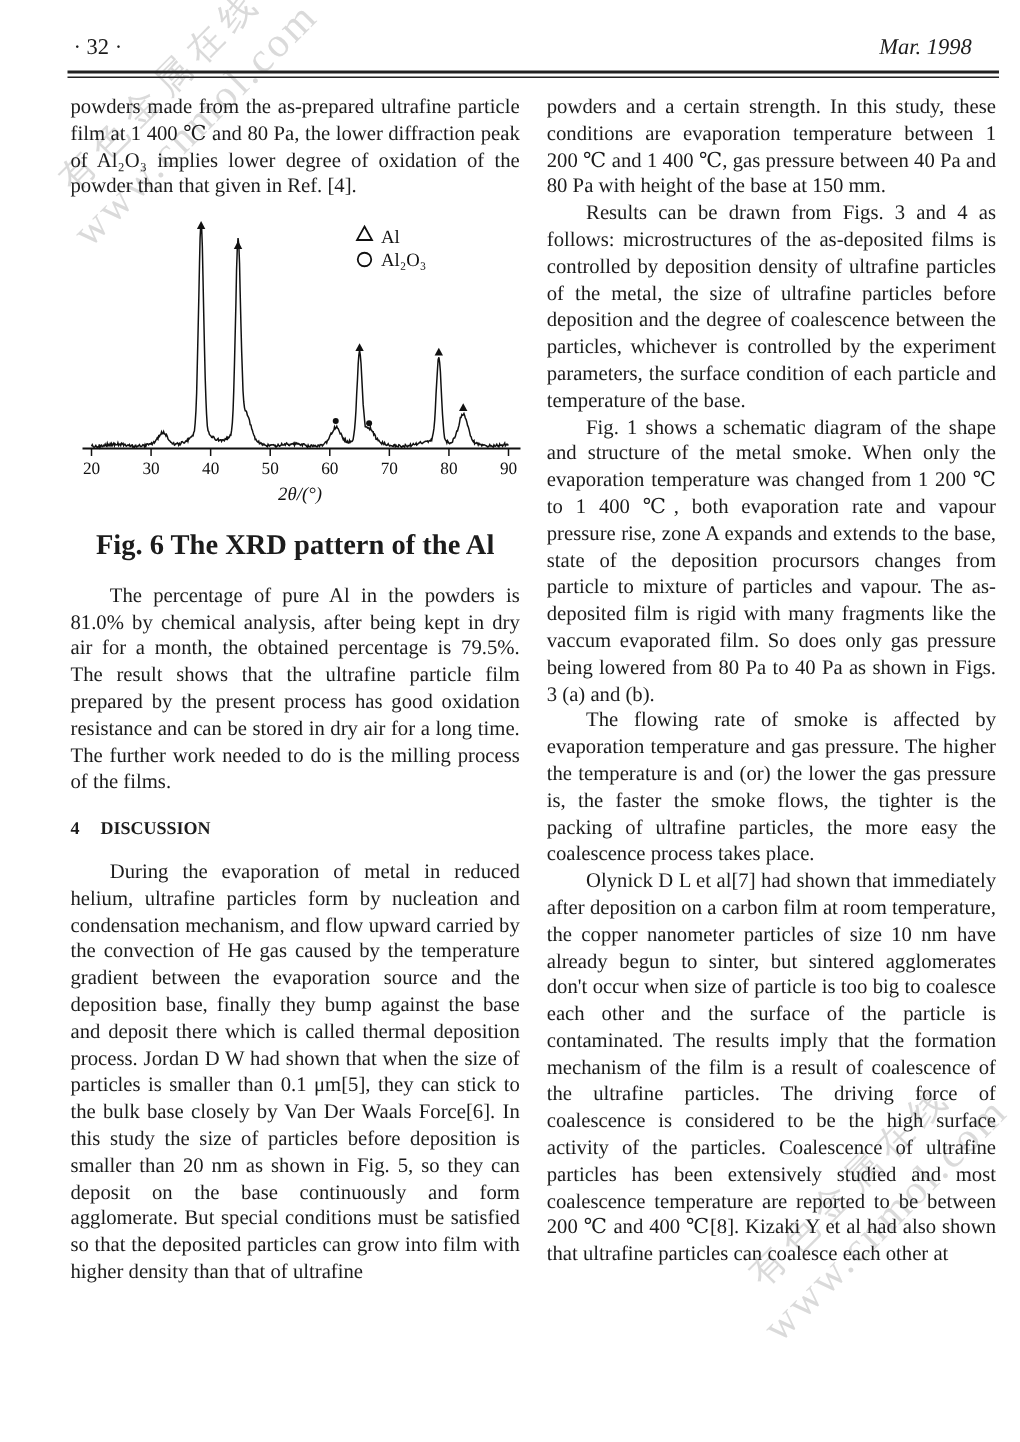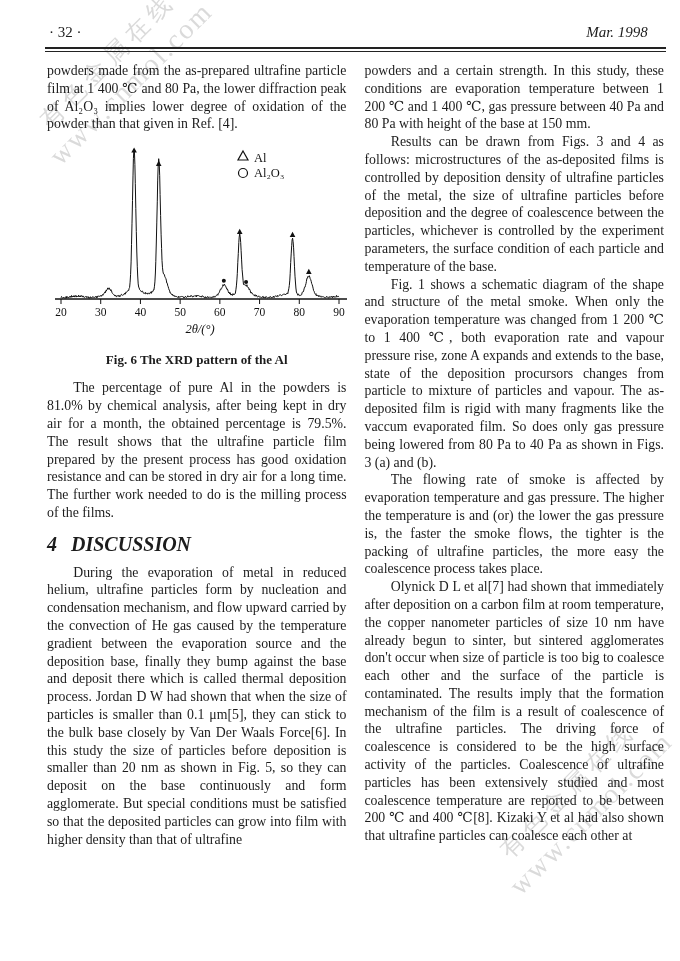--- a/index.html
+++ b/index.html
@@ -26,25 +26,25 @@
   .rule{margin:0 14px;}
   .rule .thick{height:2px;background:#222;}
   .rule .thin{height:1px;background:#222;margin-top:2px;}
   .columns{display:flex;gap:18px;padding:10px 16px 0 16px;}
   .col{flex:1;min-width:0;font-size:13.8px;line-height:17.8px;text-align:justify;}
   .col p{margin:0;}
   .col p.ind{text-indent:1.9em;}
   .figure{margin:4px 0 0 0;}
   .figure svg{display:block;margin:0 auto;}
   .figcaption{
-    text-align:center;font-weight:bold;font-size:13px;line-height:1.4;
+    text-align:center;font-weight:bold;font-size:19px;line-height:1.4;
     margin:2px 0 10px 0;
   }
   .sectionheading{
-    font-weight:bold;font-size:20px;margin:14px 0 10px 0;text-align:left;font-style:italic;
+    font-weight:bold;font-size:12px;margin:14px 0 10px 0;text-align:left;
   }
   .sectionheading .num{margin-right:14px;}
 </style>
 </head>
 <body>
 
 <div class="watermark wm-topleft">
   <div class="wm-cn">有色金属在线</div>
   <div class="wm-url">www.cnmol.com</div>
 </div>

